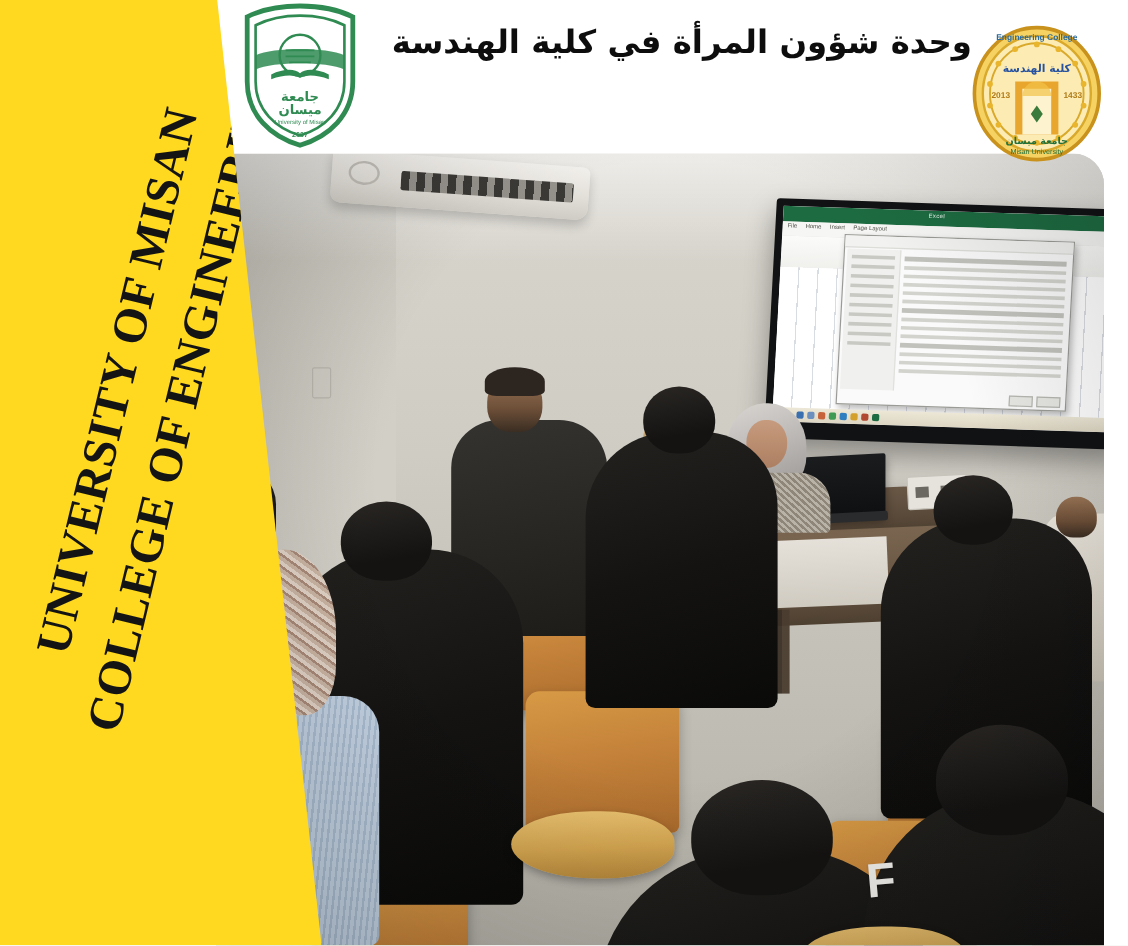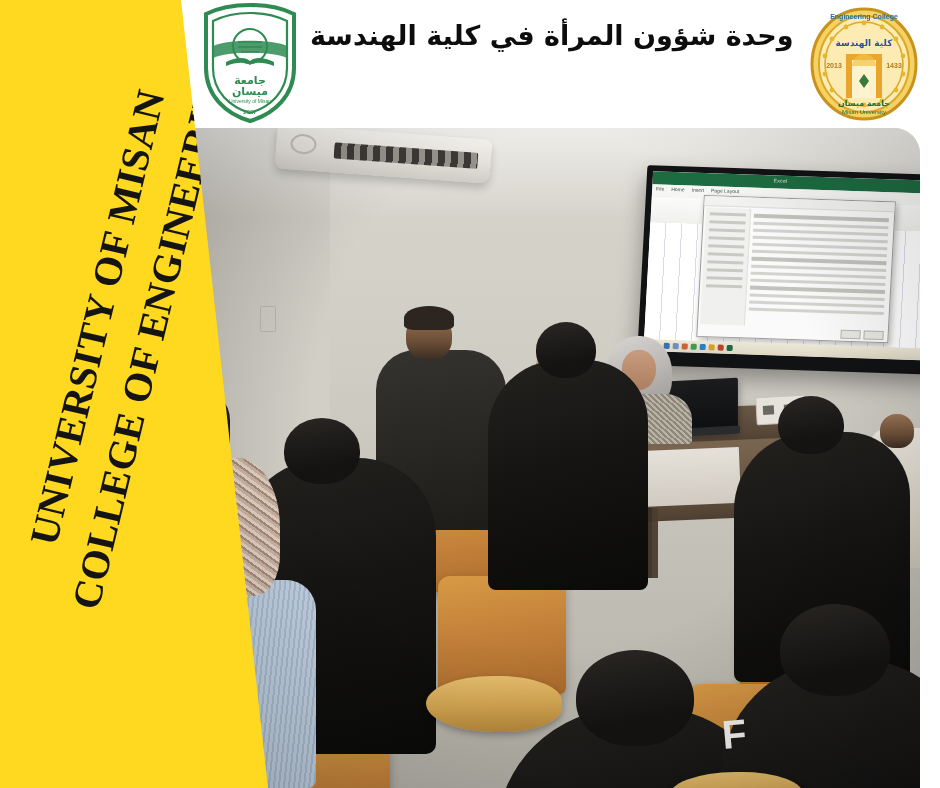--- a/index.html
+++ b/index.html
@@ -35,33 +35,33 @@
     position: absolute;
     left: 198px;
     top: 2px;
     width: 104px;
     height: 122px;
     z-index: 8;
   }
   .logo-right {
     position: absolute;
     left: 806px;
-    top: 6px;
+    top: 20px;
     width: 116px;
     height: 116px;
     z-index: 8;
   }
 
   .header-text {
     position: absolute;
     left: 310px;
     top: 14px;
     width: 500px;
     z-index: 8;
-    text-align: left;
+    text-align: right;
     direction: rtl;
   }
   .header-line {
     font-family: "DejaVu Sans", "Liberation Sans", sans-serif;
     font-weight: bold;
     font-size: 27px;
     line-height: 44px;
     color: #0d0d0d;
     white-space: nowrap;
     letter-spacing: 0px;

